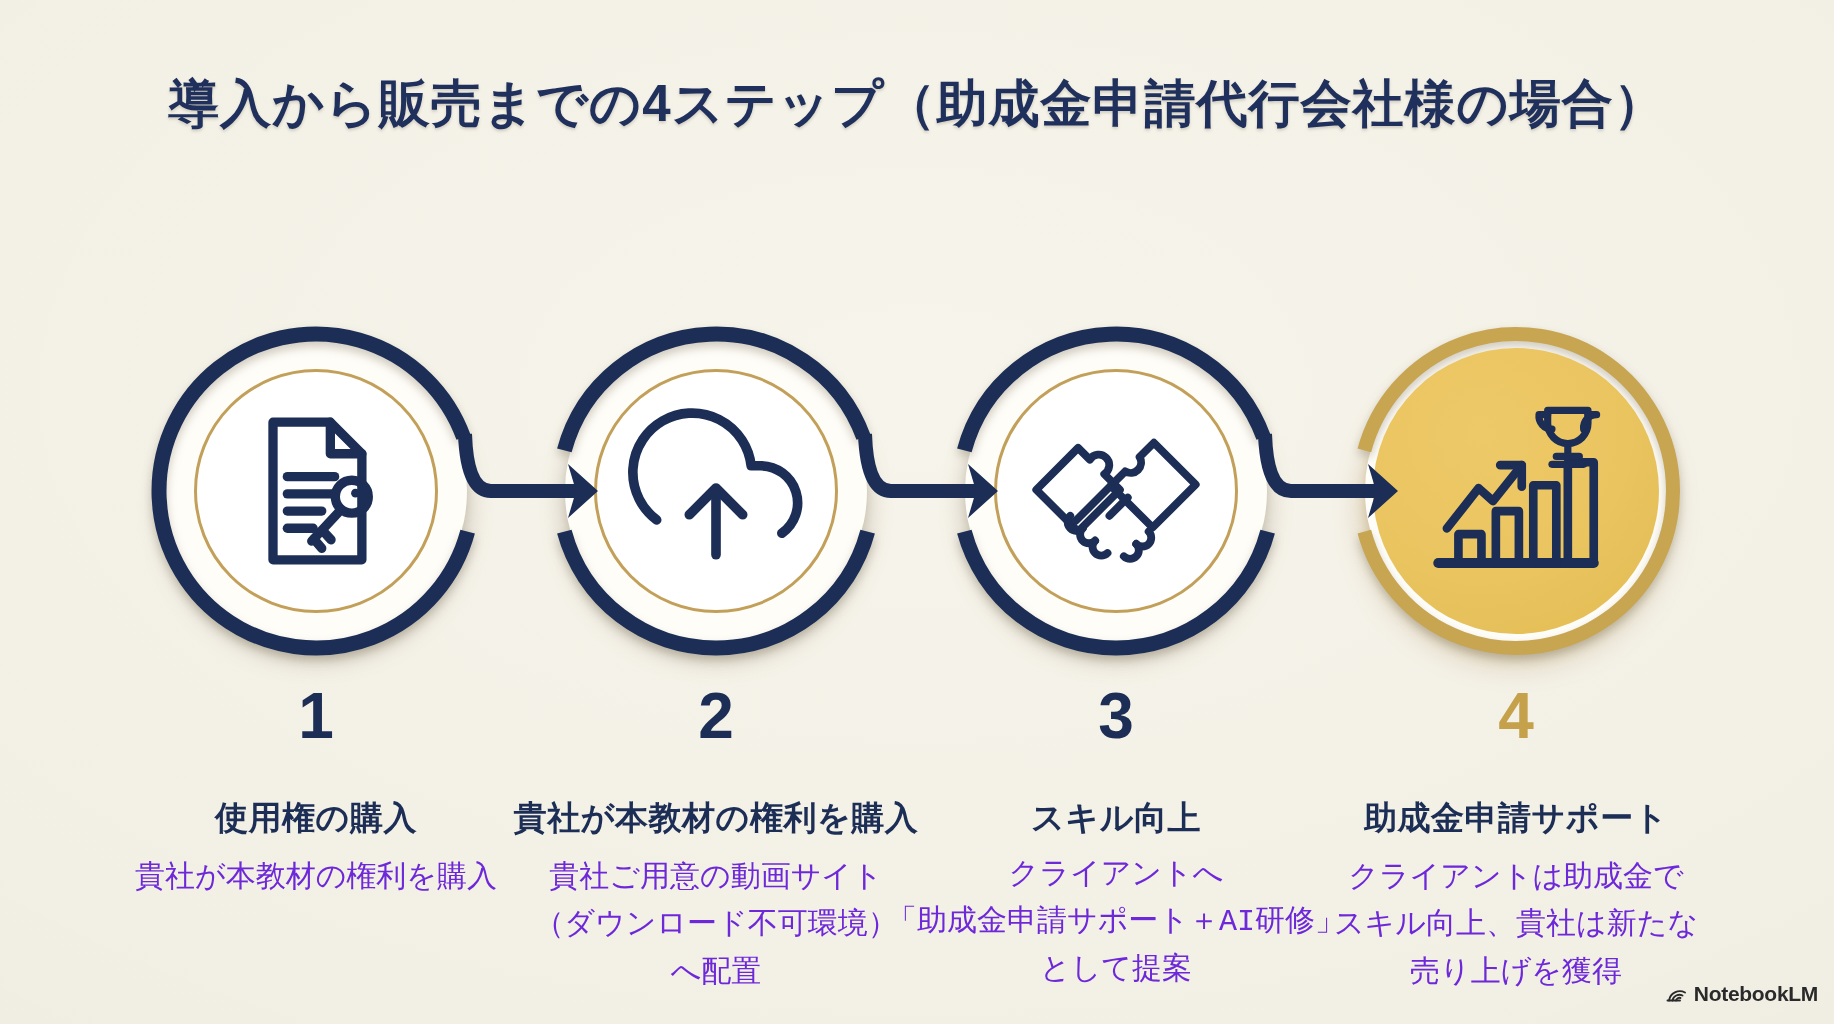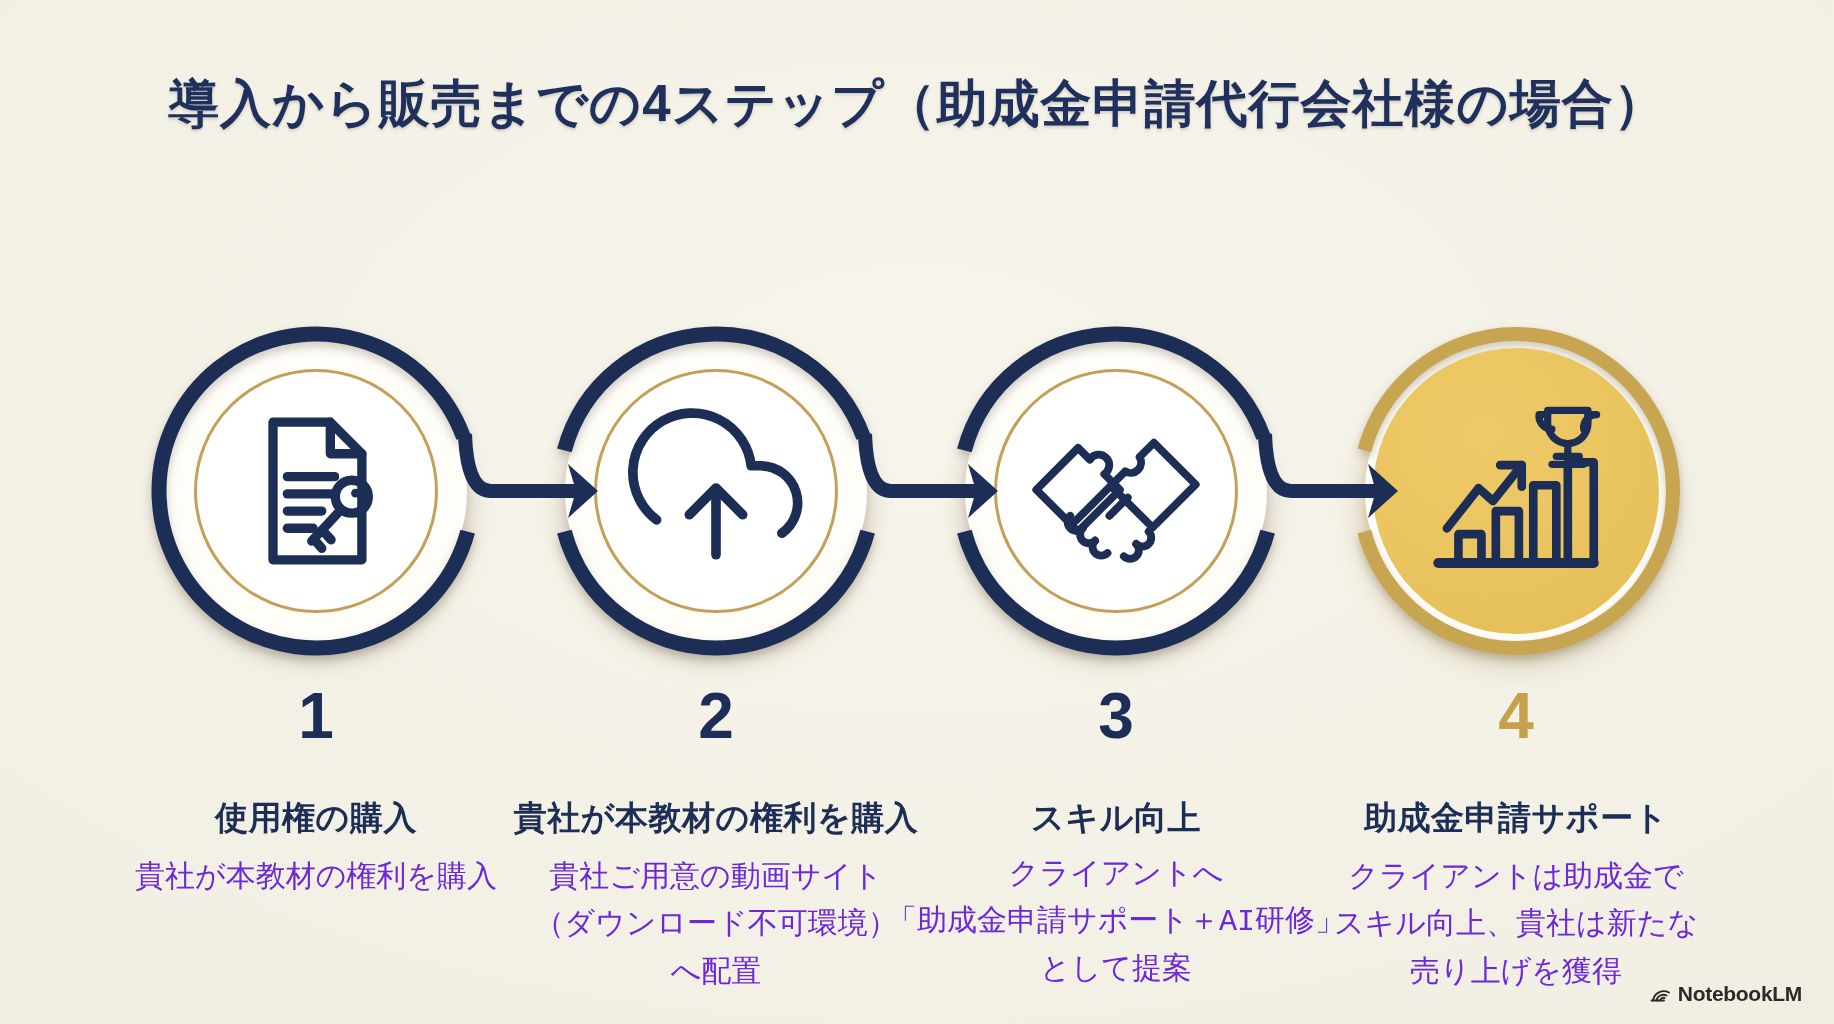--- a/index.html
+++ b/index.html
@@ -49,21 +49,21 @@
     position:absolute; top:784px; width:430px;
     font-size:33px; font-weight:800; color:#1c2e55; letter-spacing:0.5px;margin-top:12px;
   }
   .step-desc {
     position:absolute; top:852px; width:430px;
     font-size:30px; font-weight:400; color:#6d28d9;
     line-height:1.58; white-space:pre-line;
   }
   .c3 .step-desc { width:460px; margin-left:-15px;font-family:Liberation Mono, monospace; }
   .footer-brand {
-    position:absolute; right:32px; top:982px;
+    position:absolute; right:16px; top:982px;
     display:flex; align-items:flex-end; gap:6px;
     color:#2a2a2a;
   }
   .footer-brand .brand-text { font-size:21px; font-weight:700; letter-spacing:-0.3px; }
 </style>
 </head>
 <body>
 
 <h1 class="main-title">導入から販売までの4ステップ（助成金申請代行会社様の場合）</h1>
 

